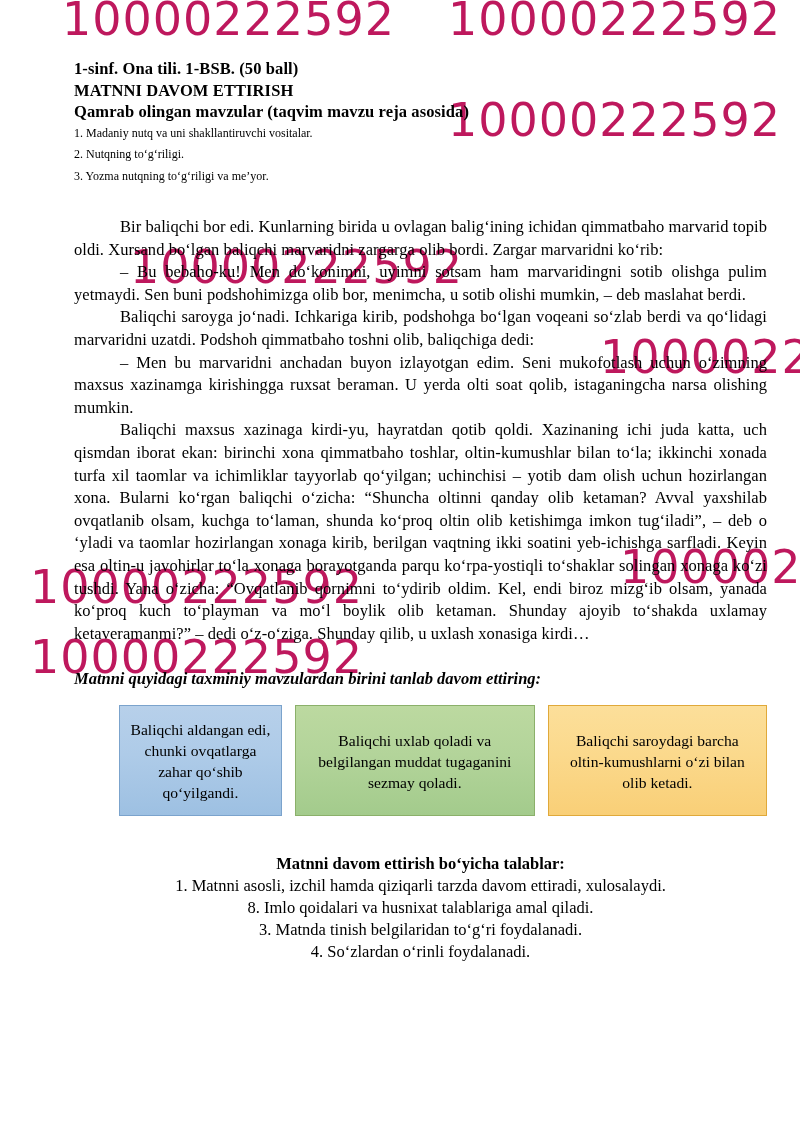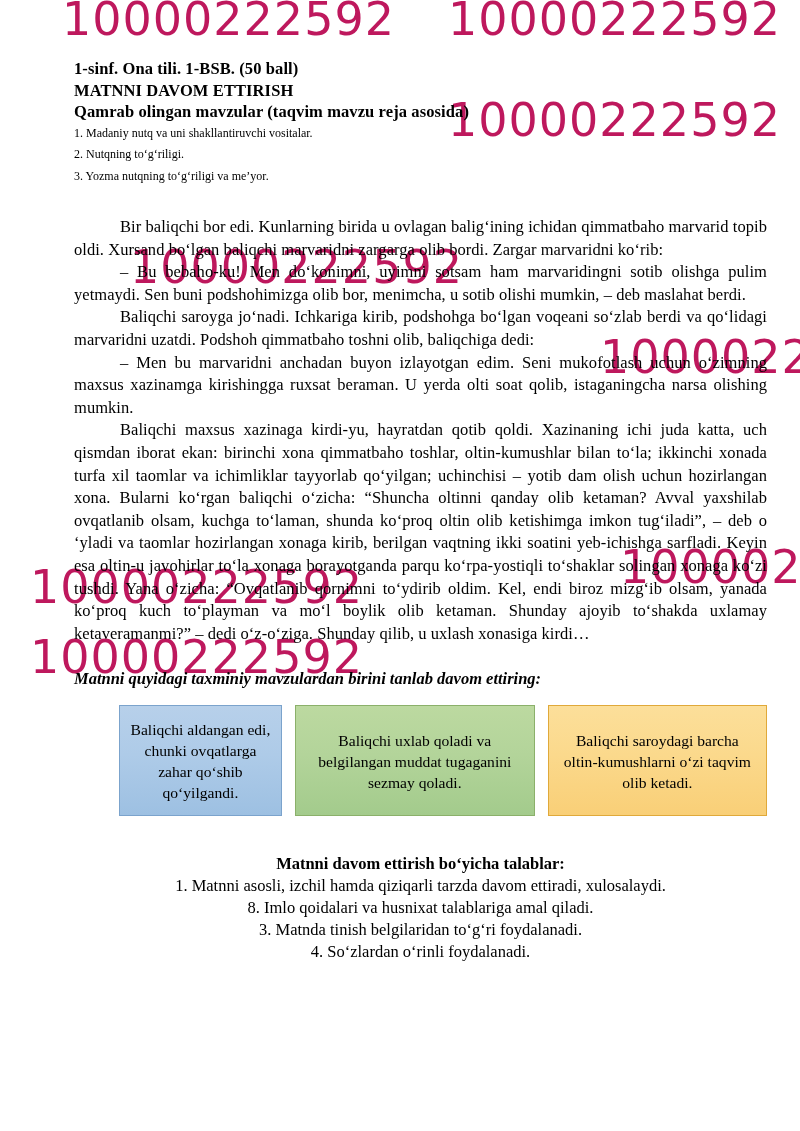--- a/index.html
+++ b/index.html
@@ -166,21 +166,21 @@
   <div class="instruction">Matnni quyidagi taxminiy mavzulardan birini tanlab davom ettiring:</div>
 
   <div id="options">
     <div class="option-box opt-blue">
       <span>Baliqchi aldangan edi, chunki ovqatlarga zahar qo‘shib qo‘yilgandi.</span>
     </div>
     <div class="option-box opt-green">
       <span>Baliqchi uxlab qoladi va belgilangan muddat tugaganini sezmay qoladi.</span>
     </div>
     <div class="option-box opt-orange">
-      <span>Baliqchi saroydagi barcha oltin-kumushlarni o‘zi taqvim olib ketadi.</span>
+      <span>Baliqchi saroydagi barcha oltin-kumushlarni o‘zi bilan olib ketadi.</span>
     </div>
   </div>
 
   <div id="requirements">
     <div class="req-title">Matnni davom ettirish bo‘yicha talablar:</div>
     <div class="req-item">1. Matnni asosli, izchil hamda qiziqarli tarzda davom ettiradi, xulosalaydi.</div>
     <div class="req-item">8. Imlo qoidalari va husnixat talablariga amal qiladi.</div>
     <div class="req-item">3. Matnda tinish belgilaridan to‘g‘ri foydalanadi.</div>
     <div class="req-item">4. So‘zlardan o‘rinli foydalanadi.</div>
   </div>

